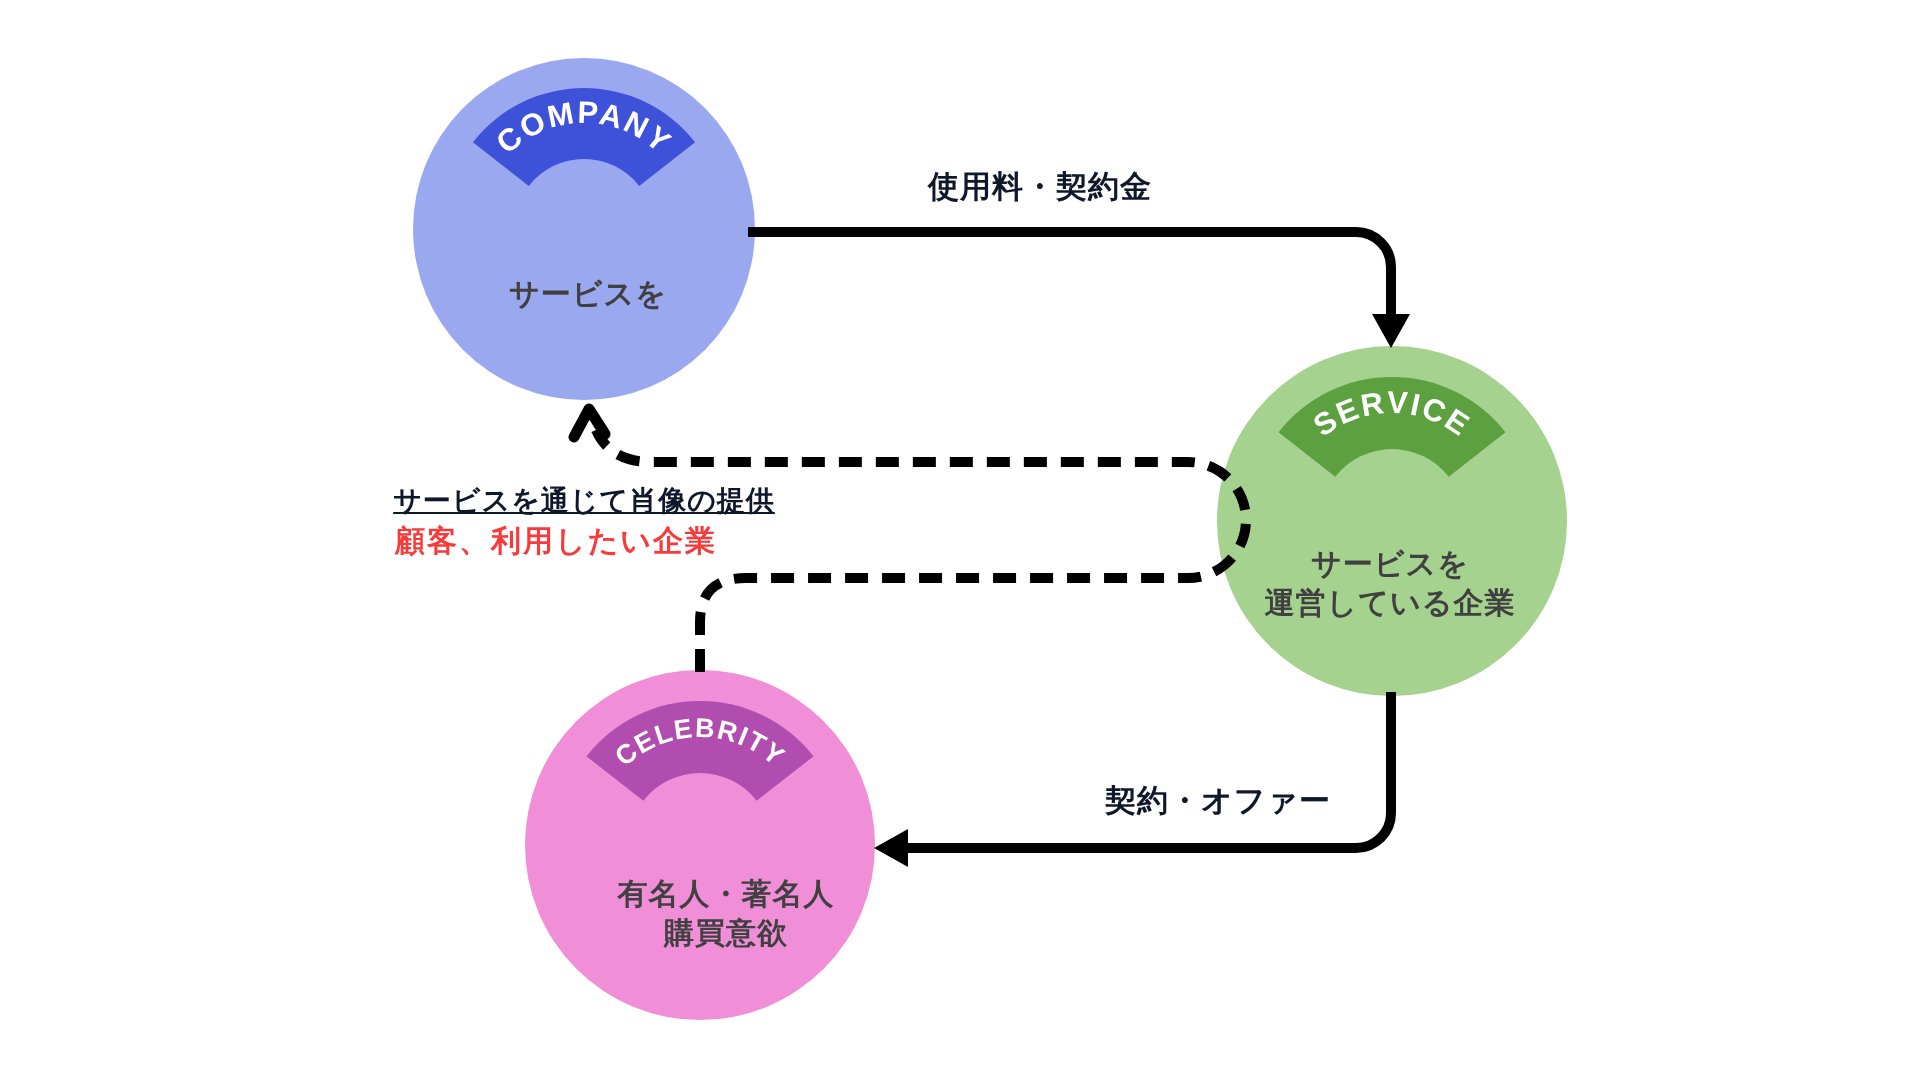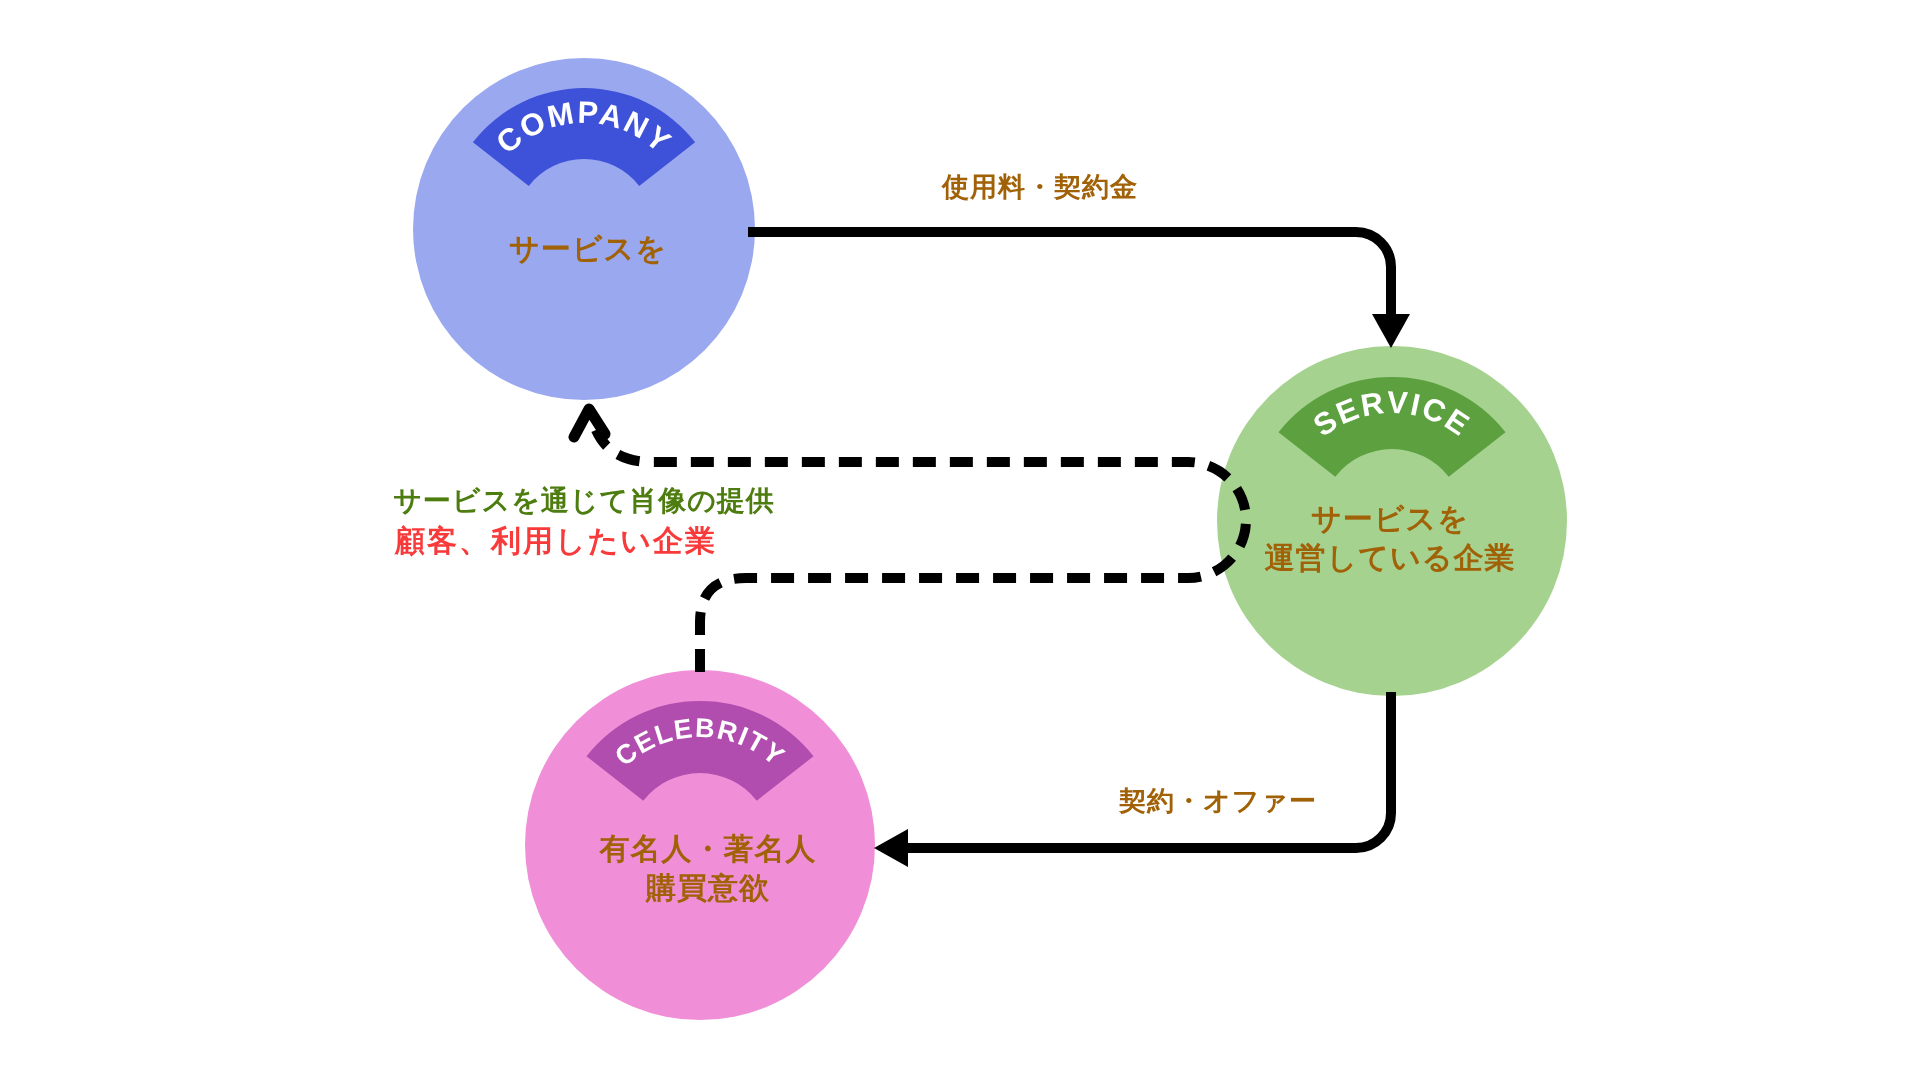--- a/index.html
+++ b/index.html
@@ -5,23 +5,23 @@
   html,body{margin:0;padding:0;background:#ffffff;}
   .stage{
     position:relative;width:1920px;height:1080px;background:#ffffff;overflow:hidden;
     font-family:"Liberation Sans","DejaVu Sans",sans-serif;font-weight:700;color:#000;
   }
   .stage svg{position:absolute;left:0;top:0;}
   .lbl{
     position:absolute;transform:translate(-50%,-50%);
     text-align:center;white-space:nowrap;letter-spacing:1px;
   }
-  .node-lines{font-size:30px;line-height:39px;color:#a16207;}
-  .edge-lbl{font-size:27px;color:#a16207;}
-  .note-black{font-size:28px;color:#4d7c0f;}
+  .node-lines{font-size:30px;line-height:39px;color:#404040;margin-top:45px;}
+  .edge-lbl{font-size:31px;color:#0f172a;}
+  .note-black{font-size:28px;color:#0f172a;text-decoration:underline;}
   .note-red{font-size:30px;color:#f93a3a;letter-spacing:2px;}
   .badge-text{fill:#ffffff;font-weight:800;letter-spacing:2px;}
   .badge-company,.badge-service{font-size:31px;}
   .badge-celebrity{font-size:27px;letter-spacing:1.5px;}
 </style>
 </head>
 <body>
 
 <div class="stage">
 
@@ -66,21 +66,21 @@
     </g>
   </svg>
 
   <div class="lbl node-lines" style="left:588px;top:248px;">
     <div>サービスを</div>
   </div>
   <div class="lbl node-lines" style="left:1390px;top:538px;">
     <div>サービスを</div>
     <div>運営している企業</div>
   </div>
-  <div class="lbl node-lines" style="left:708px;top:868px;">
+  <div class="lbl node-lines" style="left:726px;top:868px;">
     <div>有名人・著名人</div>
     <div>購買意欲</div>
   </div>
 
   <div class="lbl edge-lbl" style="left:1040px;top:187px;">使用料・契約金</div>
   <div class="lbl edge-lbl" style="left:1218px;top:801px;">契約・オファー</div>
 
   <div class="lbl note-black" style="left:584px;top:501px;">サービスを通じて肖像の提供</div>
   <div class="lbl note-red" style="left:556px;top:541px;">顧客、利用したい企業</div>
 

